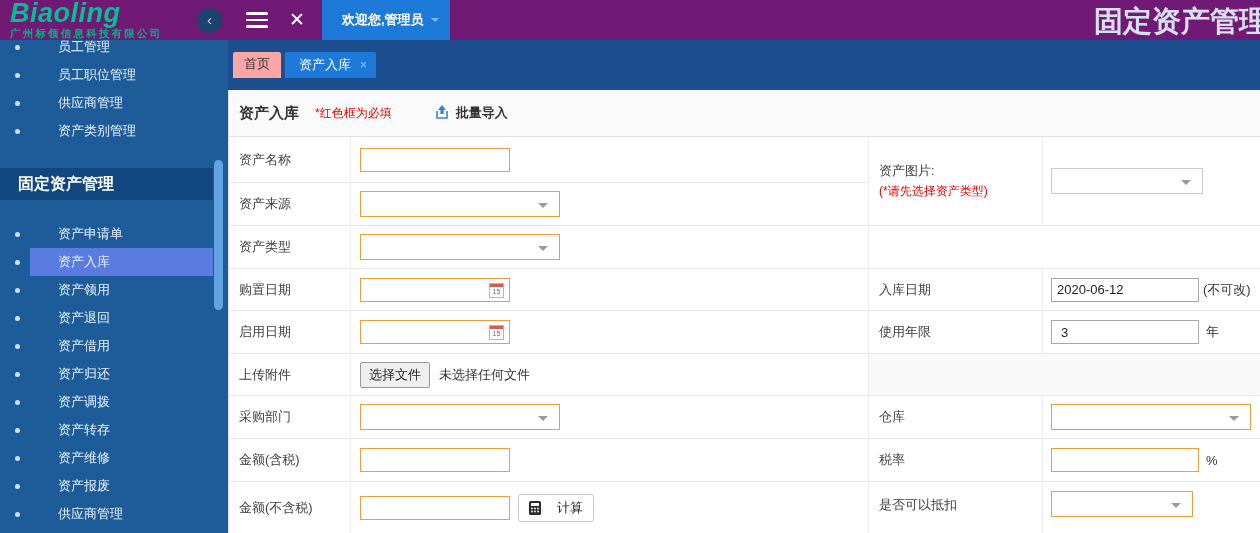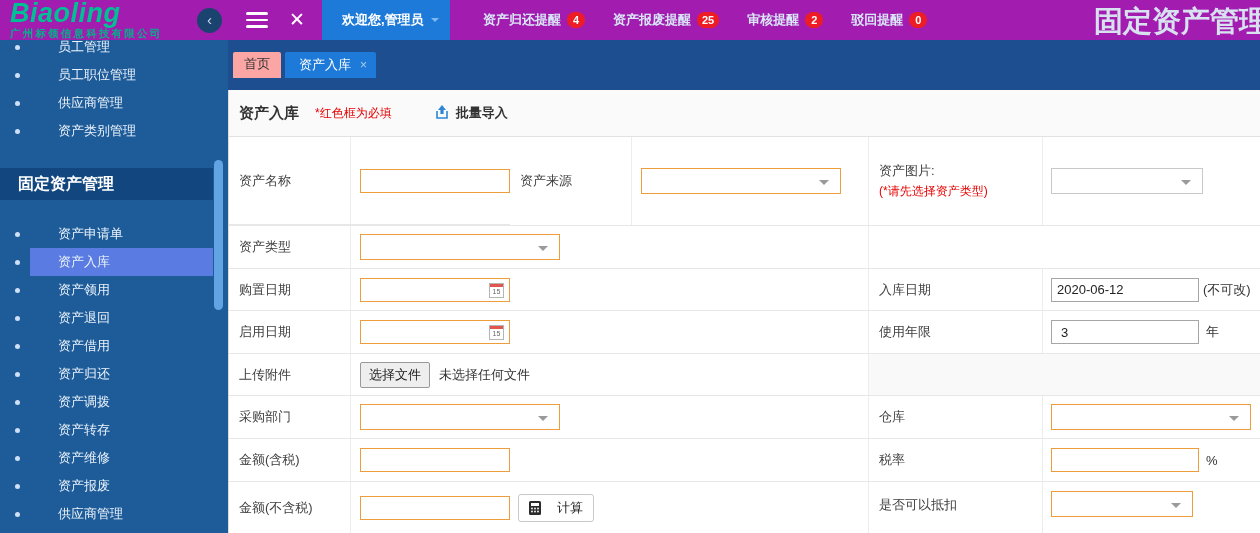--- a/index.html
+++ b/index.html
@@ -1,21 +1,21 @@
 <!DOCTYPE html>
 <html><head>
 <meta charset="utf-8">
 <style>
   * { margin:0; padding:0; box-sizing:border-box; }
   html,body { width:1260px; height:533px; }
   body { font-family:"Liberation Sans","DejaVu Sans",sans-serif; overflow:hidden; }
   .app { position:relative; width:1260px; height:533px; background:#fff; overflow:hidden; }
 
   
-  .topbar { position:absolute; left:0; top:0; width:1260px; height:40px; background:#a21caf; z-index:5; }
+  .topbar { position:absolute; left:0; top:0; width:1260px; height:40px; background:#701a75; z-index:5; }
   .logo { position:absolute; left:10px; top:0; z-index:7; line-height:1; }
   .logo-brand { font-size:27px; font-weight:900; font-style:italic; color:#00c193; letter-spacing:.5px; display:block; }
   .logo-sub { display:block; font-size:10.5px; font-weight:bold; color:#00b389; letter-spacing:2.2px; margin-top:1px; white-space:nowrap; }
   .collapse-btn { position:absolute; left:197px; top:8px; width:25px; height:25px; border-radius:50%; background:#1b4370; color:#cdd9ea; text-align:center; line-height:23px; font-size:15px; z-index:6; cursor:pointer; }
   .burger { position:absolute; left:246px; top:12px; width:22px; height:16px; cursor:pointer; z-index:6; }
   .burger i { display:block; height:2.5px; background:#fff; border-radius:2px; margin-bottom:4px; }
   .x-btn { position:absolute; left:289px; top:8px; font-size:19px; font-weight:bold; color:#fff; cursor:pointer; z-index:6; }
   .welcome-btn { position:absolute; left:322px; top:0; width:128px; height:40px; background:#1e7ad8; color:#fff; font-size:13px; font-weight:bold; line-height:40px; padding-left:20px; cursor:pointer; z-index:6; }
   .welcome-caret { position:absolute; right:11px; top:18px; width:0; height:0; border:4px solid transparent; border-top-color:#7fb9ef; }
   .notifs { position:absolute; left:483px; top:0; height:40px; display:flex; align-items:center; gap:28px; z-index:6; }
@@ -53,21 +53,21 @@
 
   
   .form { flex:1; display:flex; flex-direction:column; font-size:13px; color:#404040; }
   .frow { display:flex; border-bottom:1px solid #e7e7e7; }
   .h43 { flex:0 0 43px; } .h42 { flex:0 0 42px; } .hlast { flex:1; }
   .cl { width:122px; padding-left:10px; display:flex; align-items:center; border-right:1px solid #ededed; }
   .cf { width:518px; padding-left:9px; display:flex; align-items:center; border-right:1px solid #ededed; }
   .crl { width:174px; padding-left:10px; display:flex; align-items:center; border-right:1px solid #ededed; }
   .crf { flex:1; padding-left:8px; display:flex; align-items:center; }
   .combo { flex:0 0 89px; display:flex; border-bottom:1px solid #e7e7e7; }
-  .combo-left { width:640px; display:flex; border-right:1px solid #ededed; }
+  .combo-left { width:640px; display:flex; flex-direction:column; border-right:1px solid #ededed; }
   .subrow { display:flex; }
   .subrow.r1 { flex:0 0 46px; border-bottom:1px solid #e7e7e7; }
   .subrow.r2 { flex:1; }
   .subrow .cf { border-right:none; flex:1; width:auto; }
   .combo .crl { flex-direction:column; align-items:flex-start; justify-content:center; gap:3px; }
   .note-red { font-size:12px; color:#e60000; }
   .gray-cell { background:#f9f9f9; flex:1; }
 
   .inp { height:24px; width:150px; border:1px solid #ee9d3d; background:#fff; font-size:13px; padding:0 5px; color:#222; outline:none; }
   .sel { position:relative; height:26px; width:200px; border:1px solid #ee9d3d; background:#fff; cursor:pointer; }
@@ -87,38 +87,20 @@
 </head>
 <body>
 
 <div class="app">
 
   <div class="topbar">
     <div class="welcome-btn">
       <span>欢迎您,管理员</span>
       <span class="welcome-caret"></span>
     </div>
-    <div class="notifs">
-      <div class="notif">
-        <span class="notif-label">资产归还提醒</span>
-        <span class="badge">4</span>
-      </div>
-      <div class="notif">
-        <span class="notif-label">资产报废提醒</span>
-        <span class="badge">25</span>
-      </div>
-      <div class="notif">
-        <span class="notif-label">审核提醒</span>
-        <span class="badge">2</span>
-      </div>
-      <div class="notif">
-        <span class="notif-label">驳回提醒</span>
-        <span class="badge">0</span>
-      </div>
-    </div>
     <div class="app-title">固定资产管理</div>
   </div>
 
   <div class="collapse-btn"><span>‹</span></div>
   <div class="burger">
       <i></i>
       <i></i>
       <i></i>
     </div>
   <div class="x-btn"><span>✕</span></div>

